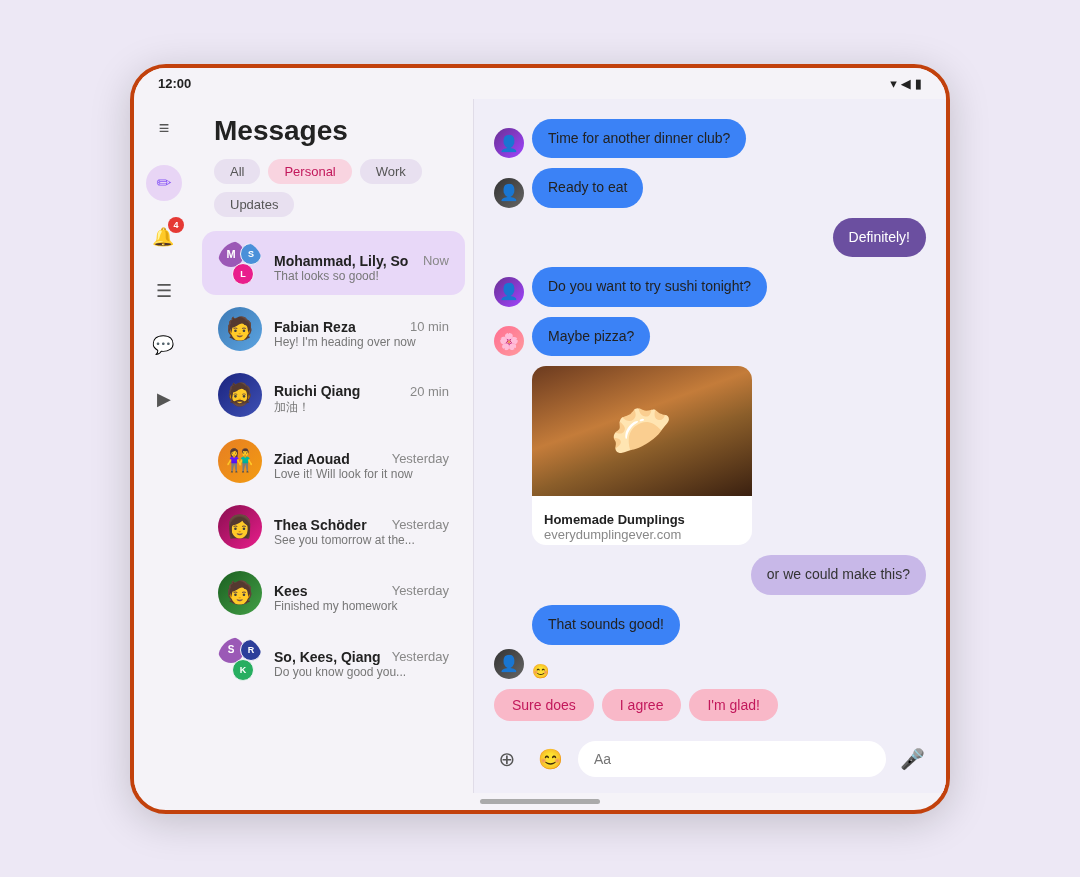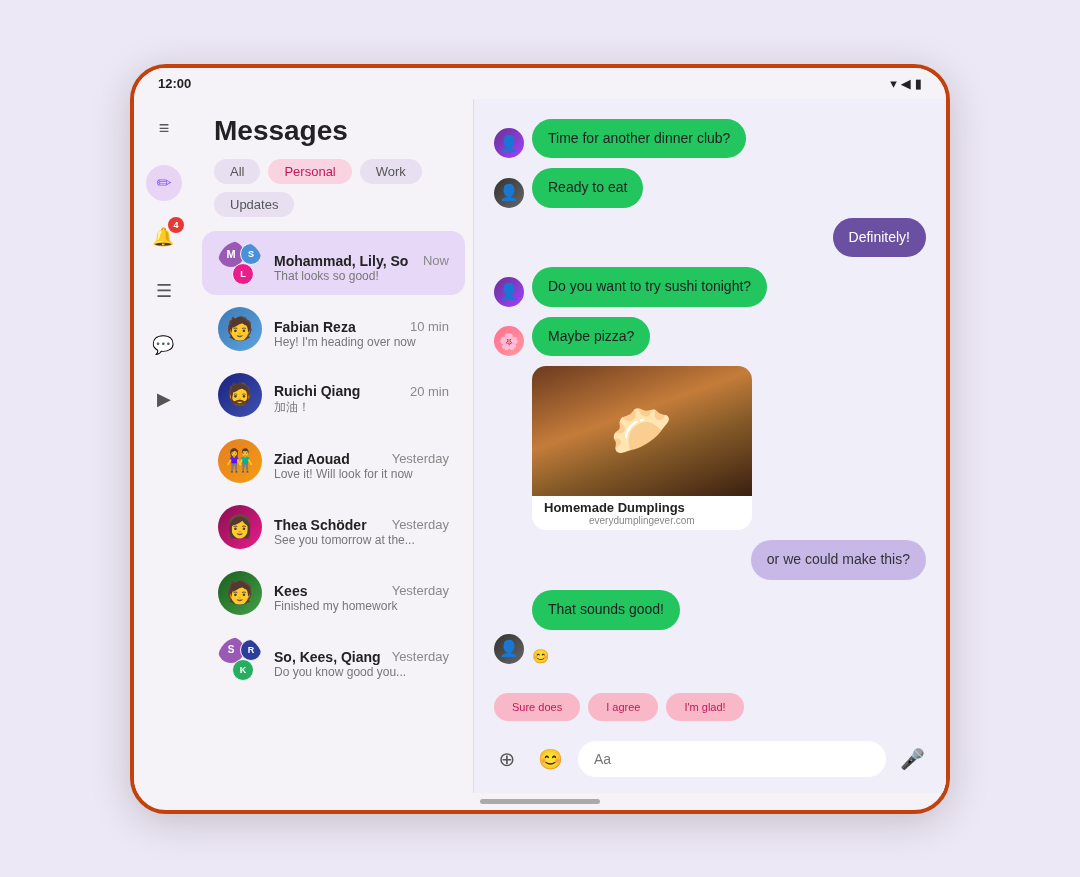--- a/index.html
+++ b/index.html
@@ -229,21 +229,21 @@
       overflow: hidden;
     }
     .bubble {
       padding: 10px 16px;
       border-radius: 22px;
       font-size: 14px;
       max-width: 280px;
       line-height: 1.4;
     }
     .bubble.received {
-      background: #22c55e;
+      background: #3b82f6;
       color: #222;
     }
     .bubble.sent {
       background: #6b4fa0;
       color: white;
     }
     .bubble.action {
       background: #c8b8e8;
       color: #333;
     }
@@ -257,46 +257,45 @@
     .link-card-img {
       width: 100%;
       height: 130px;
       background: linear-gradient(135deg, #8b6534, #c4a265, #5a3e1b);
       display: flex;
       align-items: center;
       justify-content: center;
       font-size: 40px;
     }
     .link-card-body {
-      padding: 4px 12px;
+      padding: 16px 12px;
     }
     .link-card-title {
       font-size: 13px;
       font-weight: 700;
       color: #222;
     }
     .link-card-url {
-      font-size: 10px;
+      font-size: 13px;
       color: #888;
-      margin-left: 45px;
     }
     .reaction {
       font-size: 14px;
       margin-top: 2px;
     }
     .quick-replies {
       display: flex;
       gap: 8px;
       padding: 0 20px 10px;
       flex-wrap: wrap;
     }
     .quick-reply {
       padding: 8px 18px;
       border-radius: 22px;
-      font-size: 11px;
+      font-size: 14px;
       font-weight: 500;
       cursor: pointer;
       border: none;
     }
     .quick-reply.pink {
       background: #f9b8c8;
       color: #c2185b;
     }
     .chat-input-bar {
       display: flex;

